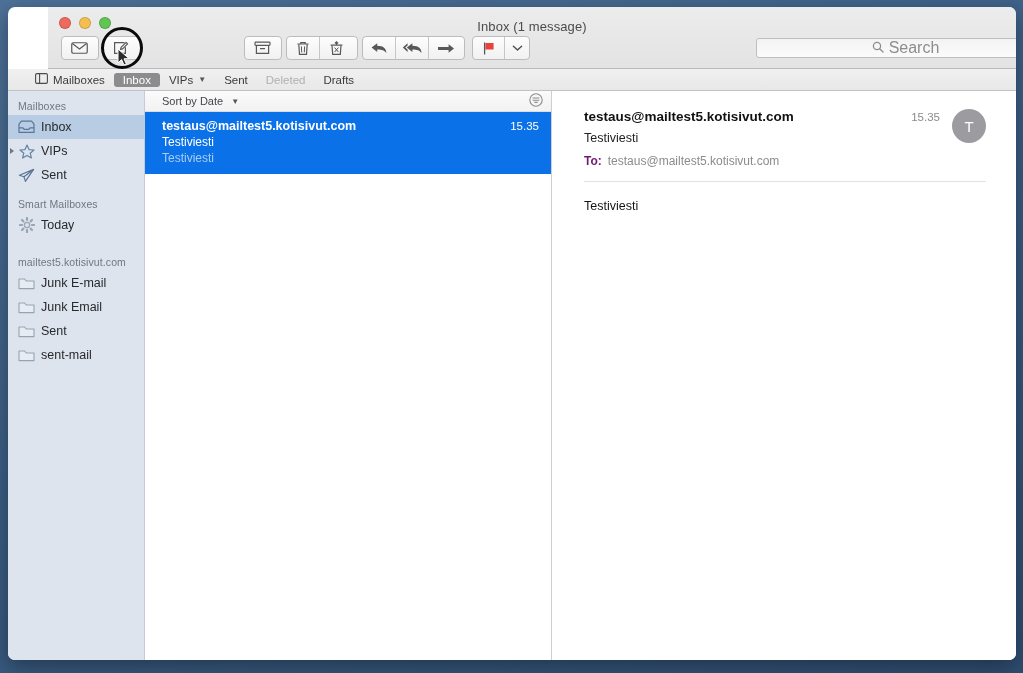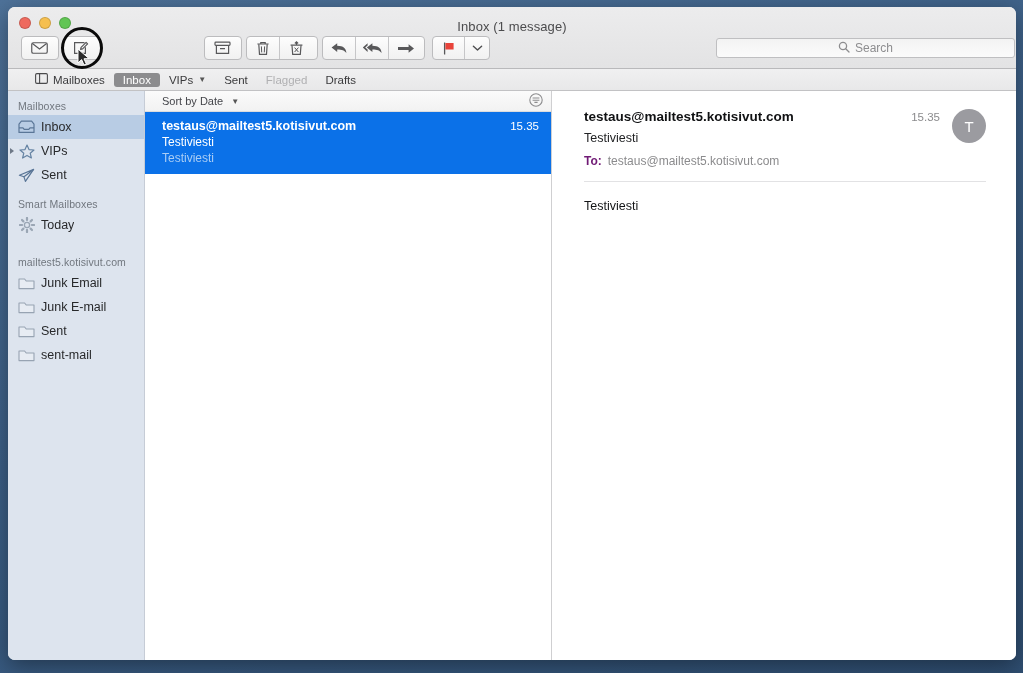--- a/index.html
+++ b/index.html
@@ -30,20 +30,21 @@
     flex-direction: column;
   }
 
   
   #titlebar {
     position: relative;
     height: 61px;
     background: linear-gradient(to bottom, #ececed 0%, #e3e3e4 100%);
     border-bottom: 1px solid #b9b9bb;
     flex: 0 0 auto;
+    margin-left: 40px;
   }
   .traffic {
     position: absolute;
     left: 11px;
     top: 10px;
     display: flex;
     gap: 8px;
   }
   .light {
     width: 12px;
@@ -111,21 +112,21 @@
     background: linear-gradient(to bottom,#f3f3f3,#fbfbfb);
     border: 1px solid #bfbfc1;
     border-radius: 3px;
     display: flex;
     align-items: center;
     justify-content: center;
     gap: 5px;
     box-sizing: border-box;
   }
   #search-field .sf-text {
-    font-size: 12px;
+    font-size: 16px;
     color: #8d8d8f;
   }
 
   
   #annot-circle {
     position: absolute;
     left: 53px;
     top: 20px;
     width: 42px;
     height: 42px;
@@ -508,21 +509,21 @@
       <span>Inbox</span>
     </div>
     <div class="fav-item">
       <span>VIPs</span>
       <span class="fav-chevron">▼</span>
     </div>
     <div class="fav-item">
       <span>Sent</span>
     </div>
     <div class="fav-item disabled">
-      <span>Flagged</span>
+      <span>Deleted</span>
     </div>
     <div class="fav-item">
       <span>Drafts</span>
     </div>
   </div>
 
   <div id="body">
 
     <div id="sidebar">
 
@@ -581,30 +582,30 @@
 
       <div class="sb-header" style="margin-top:16px;">mailtest5.kotisivut.com</div>
 
 
       <div class="sb-row">
         <span class="sb-icon">
           <svg width="17" height="14" viewBox="0 0 17 14">
             <path d="M1 3 V12.6 H16 V5 H8.2 L6.6 3 Z" fill="#e7ecf3" stroke="#97a3b2" stroke-width="1.1" stroke-linejoin="round"></path>
           </svg>
         </span>
-        <span class="sb-label">Junk Email</span>
+        <span class="sb-label">Junk E-mail</span>
       </div>
 
       <div class="sb-row">
         <span class="sb-icon">
           <svg width="17" height="14" viewBox="0 0 17 14">
             <path d="M1 3 V12.6 H16 V5 H8.2 L6.6 3 Z" fill="#e7ecf3" stroke="#97a3b2" stroke-width="1.1" stroke-linejoin="round"></path>
           </svg>
         </span>
-        <span class="sb-label">Junk E-mail</span>
+        <span class="sb-label">Junk Email</span>
       </div>
 
       <div class="sb-row">
         <span class="sb-icon">
           <svg width="17" height="14" viewBox="0 0 17 14">
             <path d="M1 3 V12.6 H16 V5 H8.2 L6.6 3 Z" fill="#e7ecf3" stroke="#97a3b2" stroke-width="1.1" stroke-linejoin="round"></path>
           </svg>
         </span>
         <span class="sb-label">Sent</span>
       </div>

